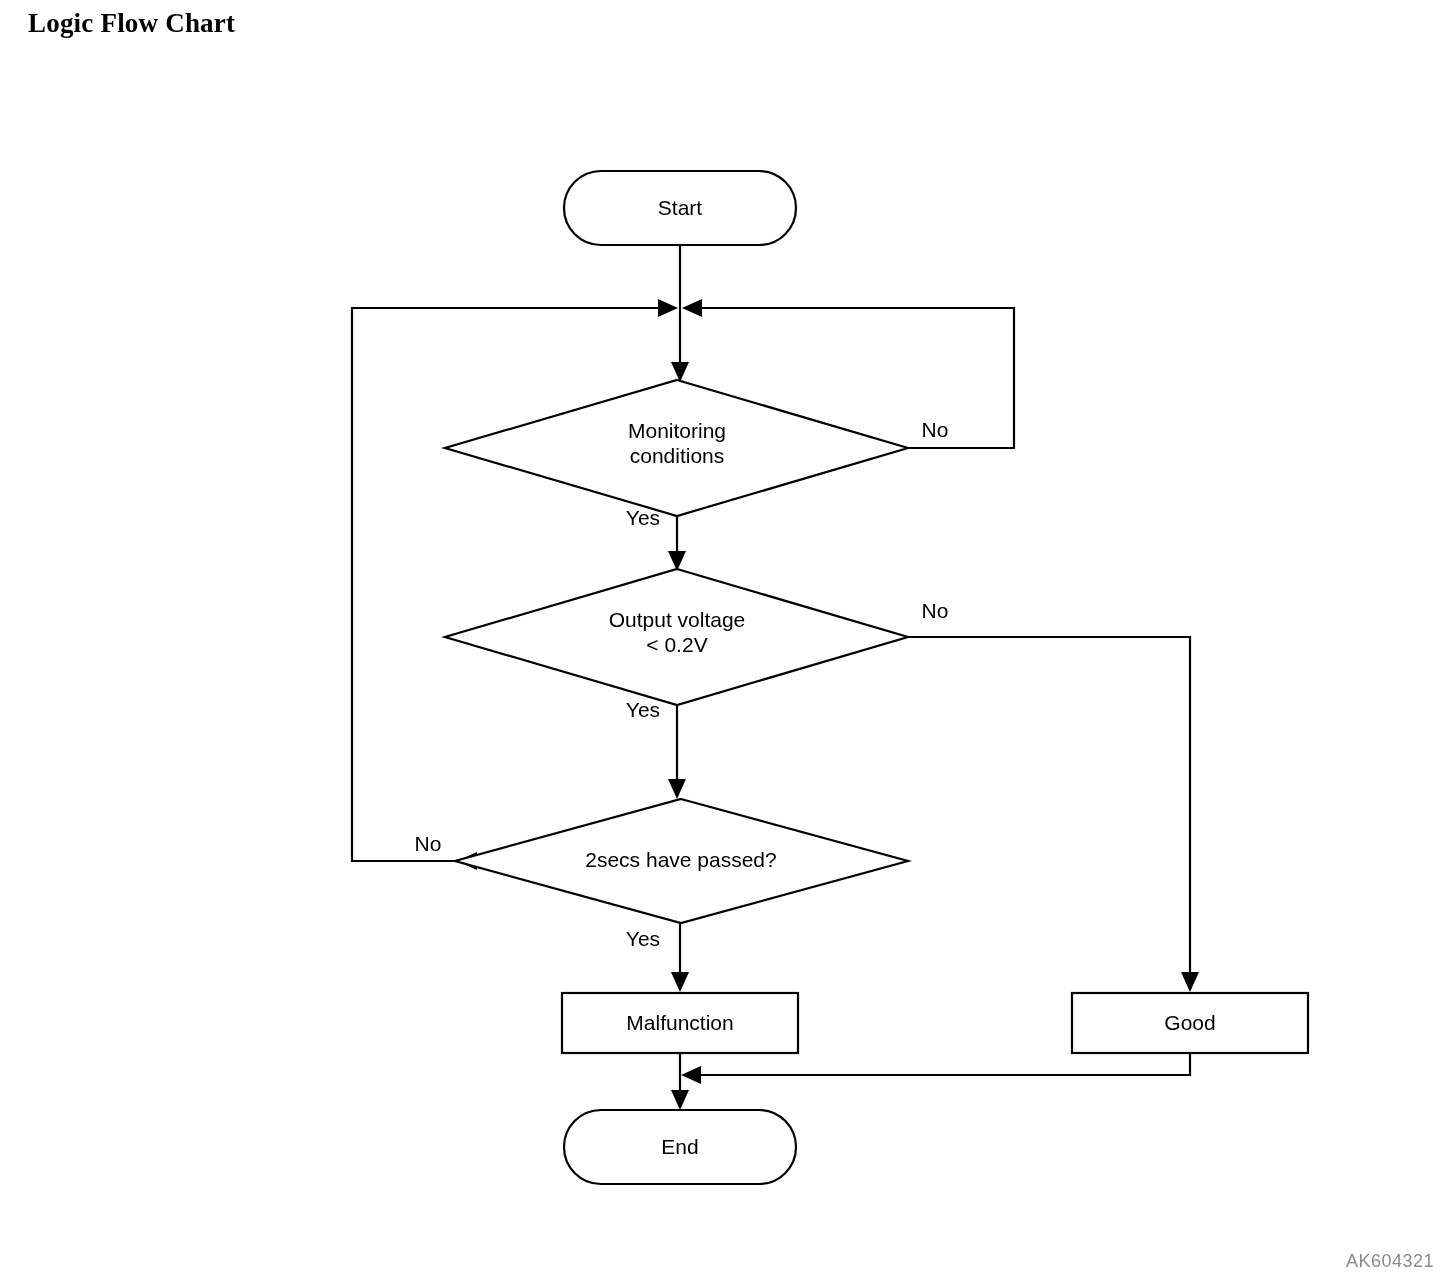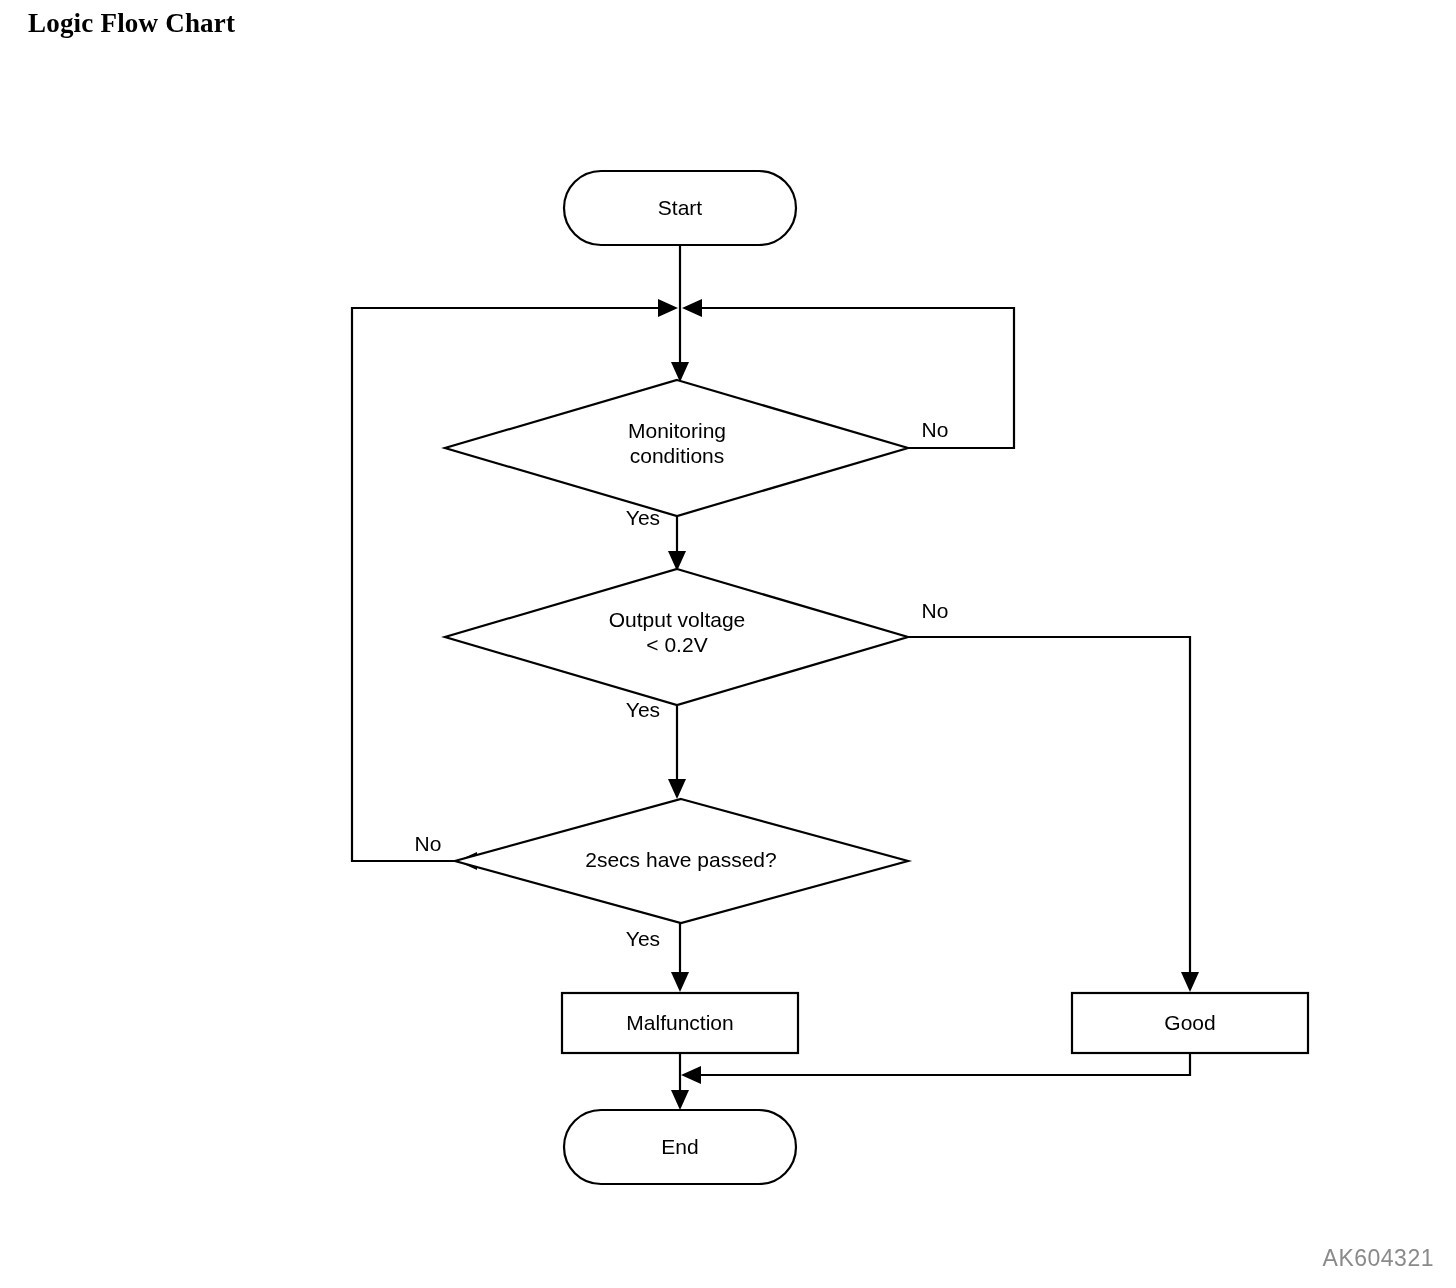--- a/index.html
+++ b/index.html
@@ -65,21 +65,21 @@
     font-size: 21px;
     fill: #000000;
     text-anchor: middle;
     dominant-baseline: middle;
   }
   .watermark {
     position: absolute;
     right: 22px;
     bottom: 16px;
     font-family: "Liberation Sans", sans-serif;
-    font-size: 23px;
+    font-size: 18px;
     color: #8a8a8a;
     letter-spacing: 0.5px;
     white-space: nowrap;
   }
 </style>
 </head>
 <body>
 
 <div class="page-title">Logic Flow Chart</div>
 

